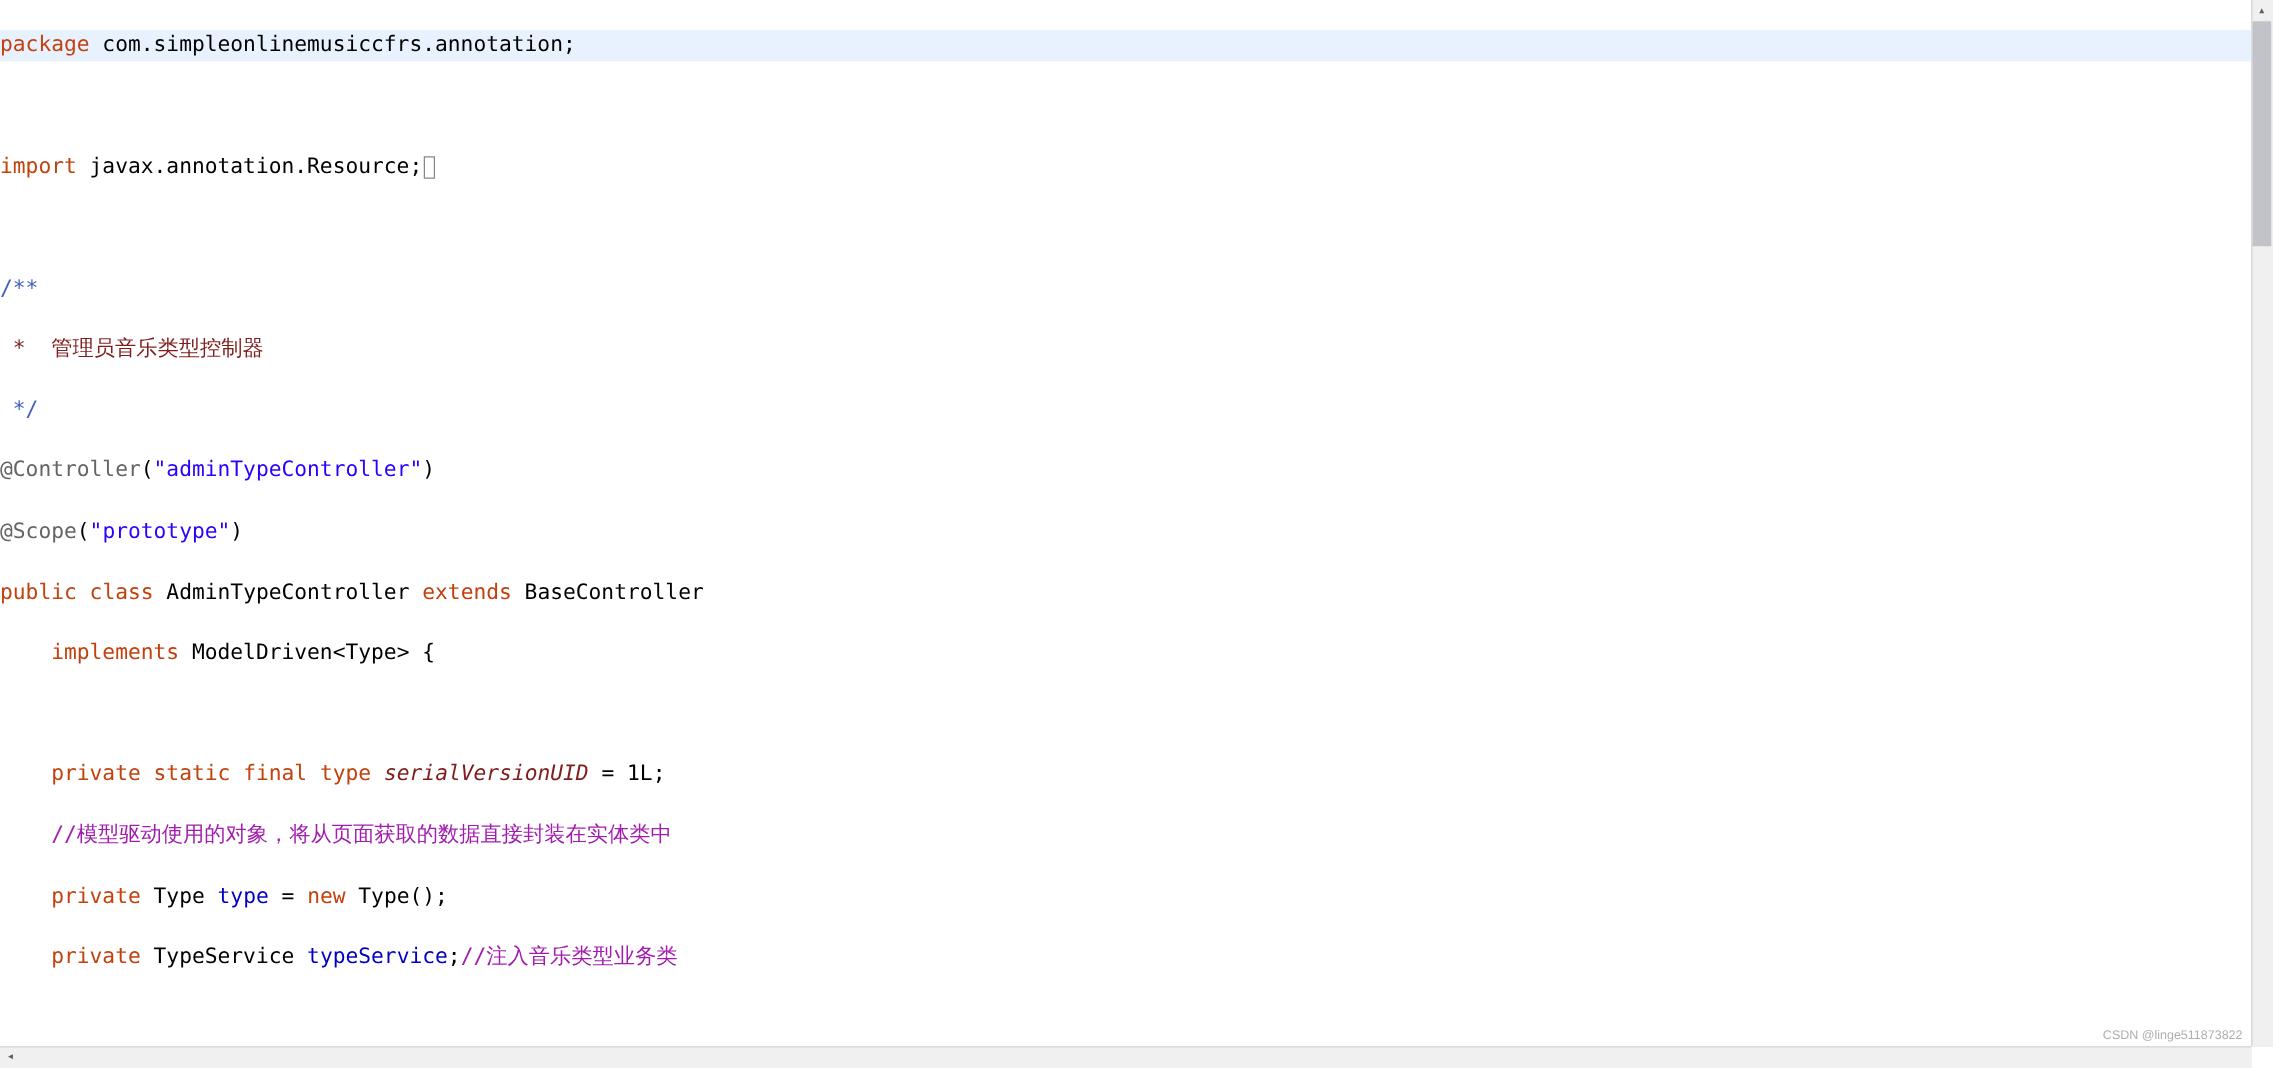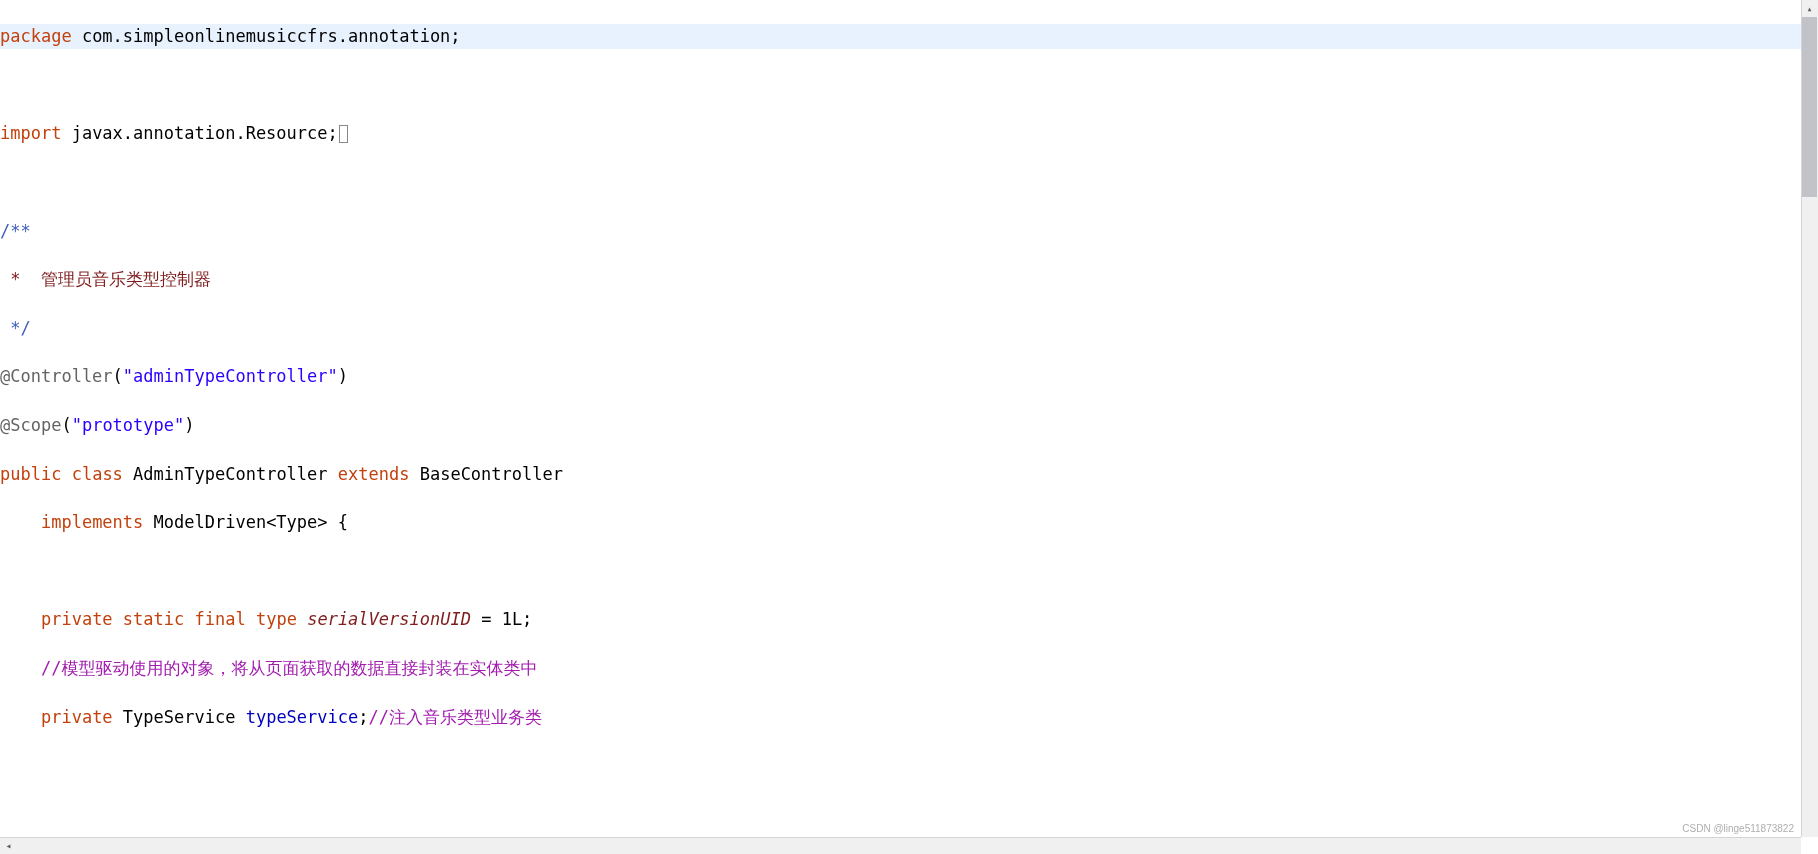--- a/index.html
+++ b/index.html
@@ -107,20 +107,21 @@
 <span class="line"><span class="doc">/**</span></span>
 <span class="line"><span class="doccn"> *  管理员音乐类型控制器</span></span>
 <span class="line"><span class="doc"> */</span></span>
 <span class="line"><span class="annotation">@Controller</span><span class="plain">(</span><span class="str">"adminTypeController"</span><span class="plain">)</span></span>
 <span class="line"><span class="annotation">@Scope</span><span class="plain">(</span><span class="str">"prototype"</span><span class="plain">)</span></span>
 <span class="line"><span class="kw">public</span><span> </span><span class="kw">class</span><span class="plain"> AdminTypeController </span><span class="kw">extends</span><span class="plain"> BaseController</span></span>
 <span class="line"><span>    </span><span class="kw">implements</span><span class="plain"> ModelDriven&lt;Type&gt; {</span></span>
 <span class="line"></span>
 <span class="line"><span>    </span><span class="kw">private</span><span> </span><span class="kw">static</span><span> </span><span class="kw">final</span><span> </span><span class="kw">type</span><span> </span><span class="staticfield">serialVersionUID</span><span class="plain"> = 1L;</span></span>
 <span class="line"><span>    </span><span class="comment">//模型驱动使用的对象，将从页面获取的数据直接封装在实体类中</span></span>
+<span class="line"><span>    </span><span class="kw">private</span><span class="plain"> Type </span><span class="field">type</span><span class="plain"> = </span><span class="kw">new</span><span class="plain"> Type();</span></span>
 <span class="line"><span>    </span><span class="kw">private</span><span class="plain"> TypeService </span><span class="field">typeService</span><span class="plain">;</span><span class="comment">//注入音乐类型业务类</span></span>
 <span class="line"></span>
 
 
 
 
 
 
 
 

